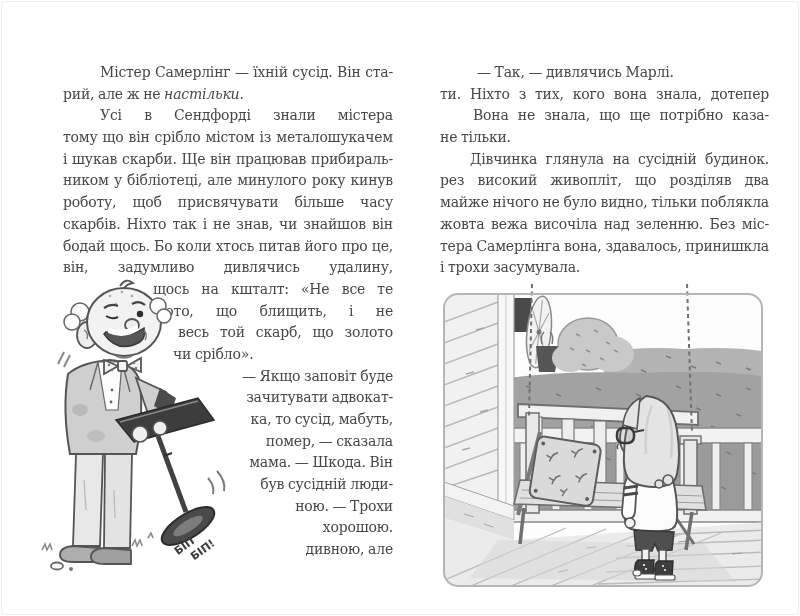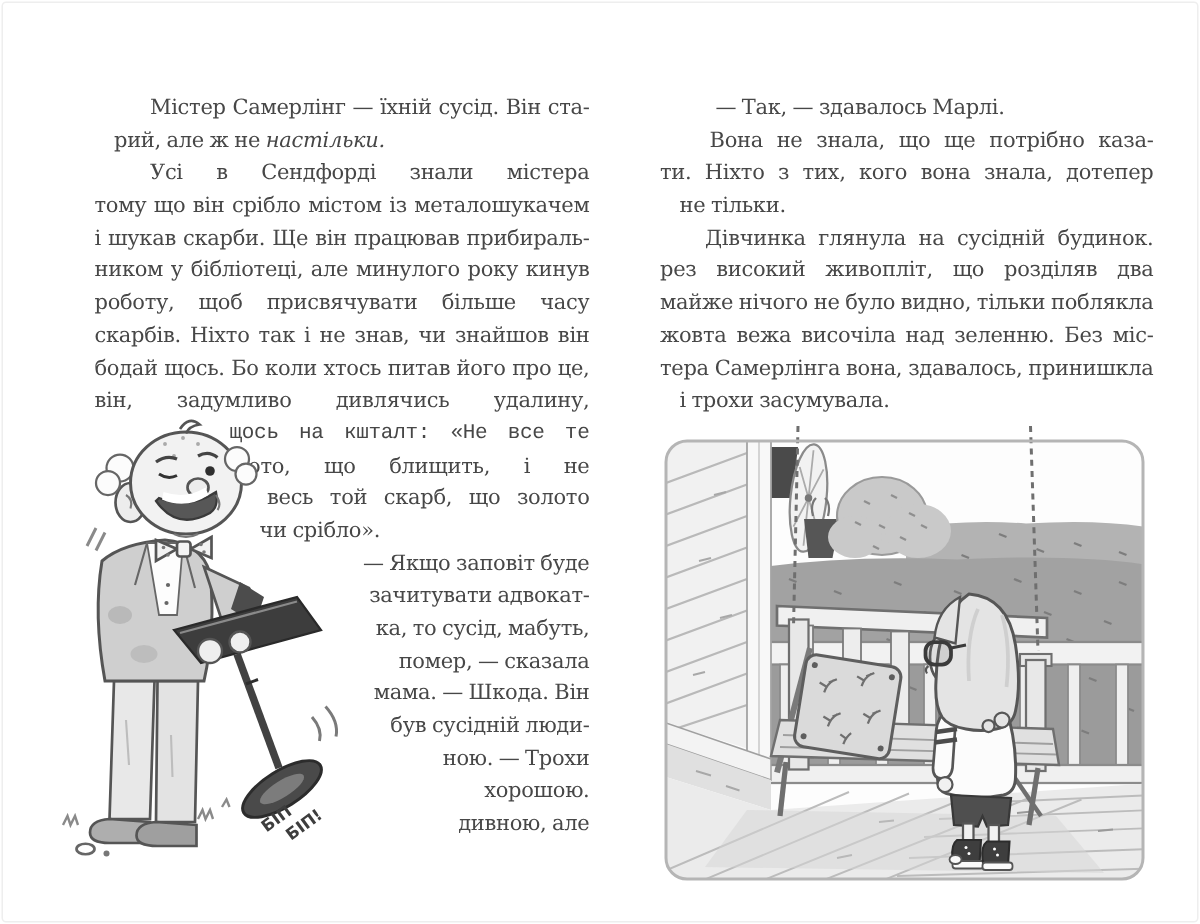--- a/index.html
+++ b/index.html
@@ -10,21 +10,21 @@
   .photo-frame{position:absolute;inset:1px;border:1px solid #eeeeee;border-radius:3px;pointer-events:none;}
   .col{position:absolute;top:62px;width:330px;}
   #left-col{left:63px;}
   #right-col{left:440px;width:329px;}
   .ln{
     height:21.7px;line-height:21.7px;font-size:14px;
     letter-spacing:-0.2px;word-spacing:-0.5px;
     white-space:nowrap;overflow:hidden;
   }
   .ln.j{white-space:normal;text-align:justify;text-align-last:justify;}
-  .ln.l{text-align:left;margin-left:13px;}
+  .ln.l{text-align:left;}
   .ln.r{text-align:right;}
   .ln i{font-style:italic;}
   .illus{position:absolute;}
   #man-illus{left:40px;top:278px;}
   #porch-illus{left:436px;top:282px;}
   svg text.beep{font-family:"DejaVu Sans", sans-serif;font-weight:bold;font-size:11px;fill:#3d3d3d;}
 </style>
 </head>
 <body style="background: rgb(255, 255, 255); color: rgb(71, 71, 71);">
 
@@ -34,39 +34,39 @@
     <div class="ln j" style="margin-left: 37px;">Містер Самерлінг — їхній сусід. Він ста-</div>
     <div class="ln l">рий, але ж не <i>настільки.</i></div>
     <div class="ln j" style="margin-left: 37px;">Усі в Сендфорді знали містера Самерлінга,</div>
     <div class="ln j">тому що він срібло містом із металошукачем</div>
     <div class="ln j">і шукав скарби. Ще він працював прибираль-</div>
     <div class="ln j">ником у бібліотеці, але минулого року кинув</div>
     <div class="ln j">роботу, щоб присвячувати більше часу пошукам</div>
     <div class="ln j">скарбів. Ніхто так і не знав, чи знайшов він</div>
     <div class="ln j">бодай щось. Бо коли хтось питав його про це,</div>
     <div class="ln j">він, задумливо дивлячись удалину, відповідав</div>
-    <div class="ln j" style="margin-left: 90px; font-family: Liberation Mono, monospace;">щось на кшталт: «Не все те</div>
+    <div class="ln j" style="margin-left: 90px;">щось на кшталт: «Не все те</div>
     <div class="ln j" style="margin-left: 78px;">золото, що блищить, і не</div>
     <div class="ln j" style="margin-left: 115px;">весь той скарб, що золото</div>
     <div class="ln l" style="margin-left: 110px;">чи срібло».</div>
     <div class="ln r">— Якщо заповіт буде</div>
     <div class="ln r">зачитувати адвокат-</div>
     <div class="ln r">ка, то сусід, мабуть,</div>
     <div class="ln r">помер, — сказала</div>
     <div class="ln r">мама. — Шкода. Він</div>
     <div class="ln r">був сусідній люди-</div>
     <div class="ln r">ною. — Трохи</div>
     <div class="ln r">хорошою.</div>
     <div class="ln r">дивною, але</div>
   </div>
 
 <div class="col" id="right-col">
-    <div class="ln l" style="margin-left: 37px;">— Так, — здавалось Марлі.</div>
+    <div class="ln l" style="margin-left: 37px;">— Так, — дивлячись Марлі.</div>
+    <div class="ln j">ти. Ніхто з тих, кого вона знала, дотепер</div>
     <div class="ln j" style="margin-left: 33px;">Вона не знала, що ще потрібно каза-</div>
-    <div class="ln j">ти. Ніхто з тих, кого вона знала, дотепер</div>
     <div class="ln l">не тільки.</div>
     <div class="ln j" style="margin-left: 30px;">Дівчинка глянула на сусідній будинок. Че-</div>
     <div class="ln j">рез високий живопліт, що розділяв два обійстя,</div>
     <div class="ln j">майже нічого не було видно, тільки поблякла</div>
     <div class="ln j">жовта вежа височіла над зеленню. Без міс-</div>
     <div class="ln j">тера Самерлінга вона, здавалось, принишкла</div>
     <div class="ln l">і трохи засумувала.</div>
   </div>
 
 <svg id="man-illus" class="illus" width="195" height="296" viewBox="0 0 195 296">

